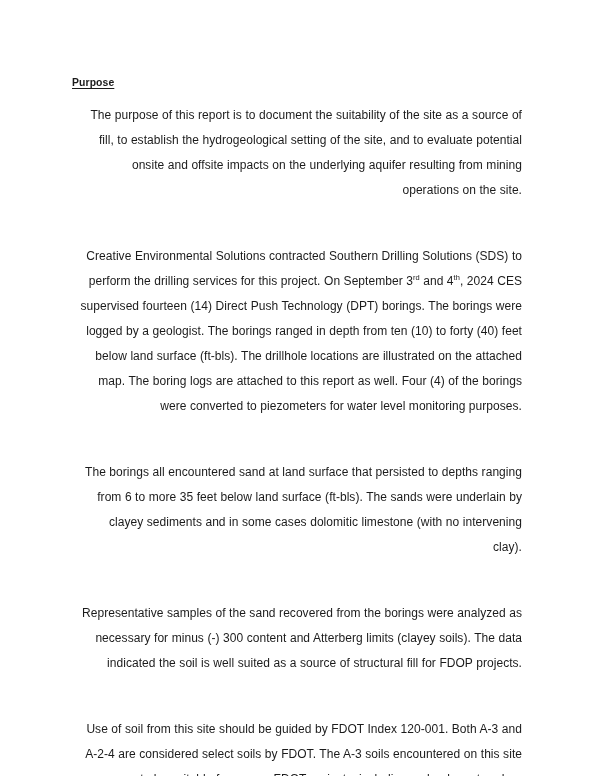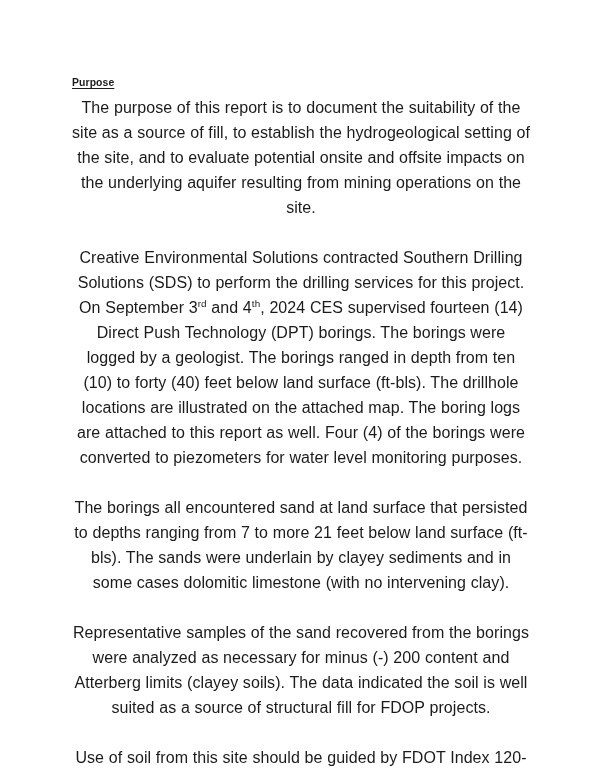--- a/index.html
+++ b/index.html
@@ -28,24 +28,24 @@
   .section-heading {
     font-size: 10.4px;
     font-weight: bold;
     text-decoration: underline;
     text-underline-offset: 2px;
     line-height: 25px;
     margin: 0;
     letter-spacing: 0.01em;
   }
   .para {
-    font-size: 16px;
+    font-size: 12px;
     line-height: 25px;
-    margin: 0;
-    text-align: center;
+    margin: 8px;
+    text-align: right;
     letter-spacing: 0.004em;
     word-spacing: 0.01em;
   }
   .spacer-line {
     height: 25px;
   }
   sup {
     font-size: 0.62em;
     vertical-align: super;
     line-height: 0;
@@ -59,25 +59,25 @@
 
     <h2 class="section-heading">Purpose</h2>
     <p class="para">The purpose of this report is to document the suitability of the site as a source of fill, to establish the hydrogeological setting of the site, and to evaluate potential onsite and offsite impacts on the underlying aquifer resulting from mining operations on the site.</p>
 
     <div class="spacer-line"></div>
 
     <p class="para"><span>Creative Environmental Solutions contracted Southern Drilling Solutions (SDS) to perform the drilling services for this project. On September 3</span><sup>rd</sup><span> and 4</span><sup>th</sup><span>, 2024 CES supervised fourteen (14) Direct Push Technology (DPT) borings. The borings were logged by a geologist. The borings ranged in depth from ten (10) to forty (40) feet below land surface (ft-bls). The drillhole locations are illustrated on the attached map. The boring logs are attached to this report as well. Four (4) of the borings were converted to piezometers for water level monitoring purposes.</span></p>
 
     <div class="spacer-line"></div>
 
-    <p class="para">The borings all encountered sand at land surface that persisted to depths ranging from 7 to more 21 feet below land surface (ft-bls).  The sands were underlain by clayey sediments and in some cases dolomitic limestone (with no intervening clay).</p>
+    <p class="para">The borings all encountered sand at land surface that persisted to depths ranging from 6 to more 35 feet below land surface (ft-bls).  The sands were underlain by clayey sediments and in some cases dolomitic limestone (with no intervening clay).</p>
 
     <div class="spacer-line"></div>
 
-    <p class="para">Representative samples of the sand recovered from the borings were analyzed as necessary for minus (-) 200 content and Atterberg limits (clayey soils).  The data indicated the soil is well suited as a source of structural fill for FDOP projects.</p>
+    <p class="para">Representative samples of the sand recovered from the borings were analyzed as necessary for minus (-) 300 content and Atterberg limits (clayey soils).  The data indicated the soil is well suited as a source of structural fill for FDOP projects.</p>
 
     <div class="spacer-line"></div>
 
     <p class="para">Use of soil from this site should be guided by FDOT Index 120-001.  Both A-3 and A-2-4 are considered select soils by FDOT.  The A-3 soils encountered on this site appear to be suitable for use on FDOT projects, including embankments, when used in accordance with Index 120-001.  The A-2-4 soils appear be suitable for use on FDOT projects, including embankments, when used in accordance with Index 120-001; however, these soils may hold moisture and may be difficult to compact, so it may be best if they are used above the water table.</p>
 
     <div class="spacer-line"></div>
 
     <h2 class="section-heading">Topography</h2>
 
   </div>

